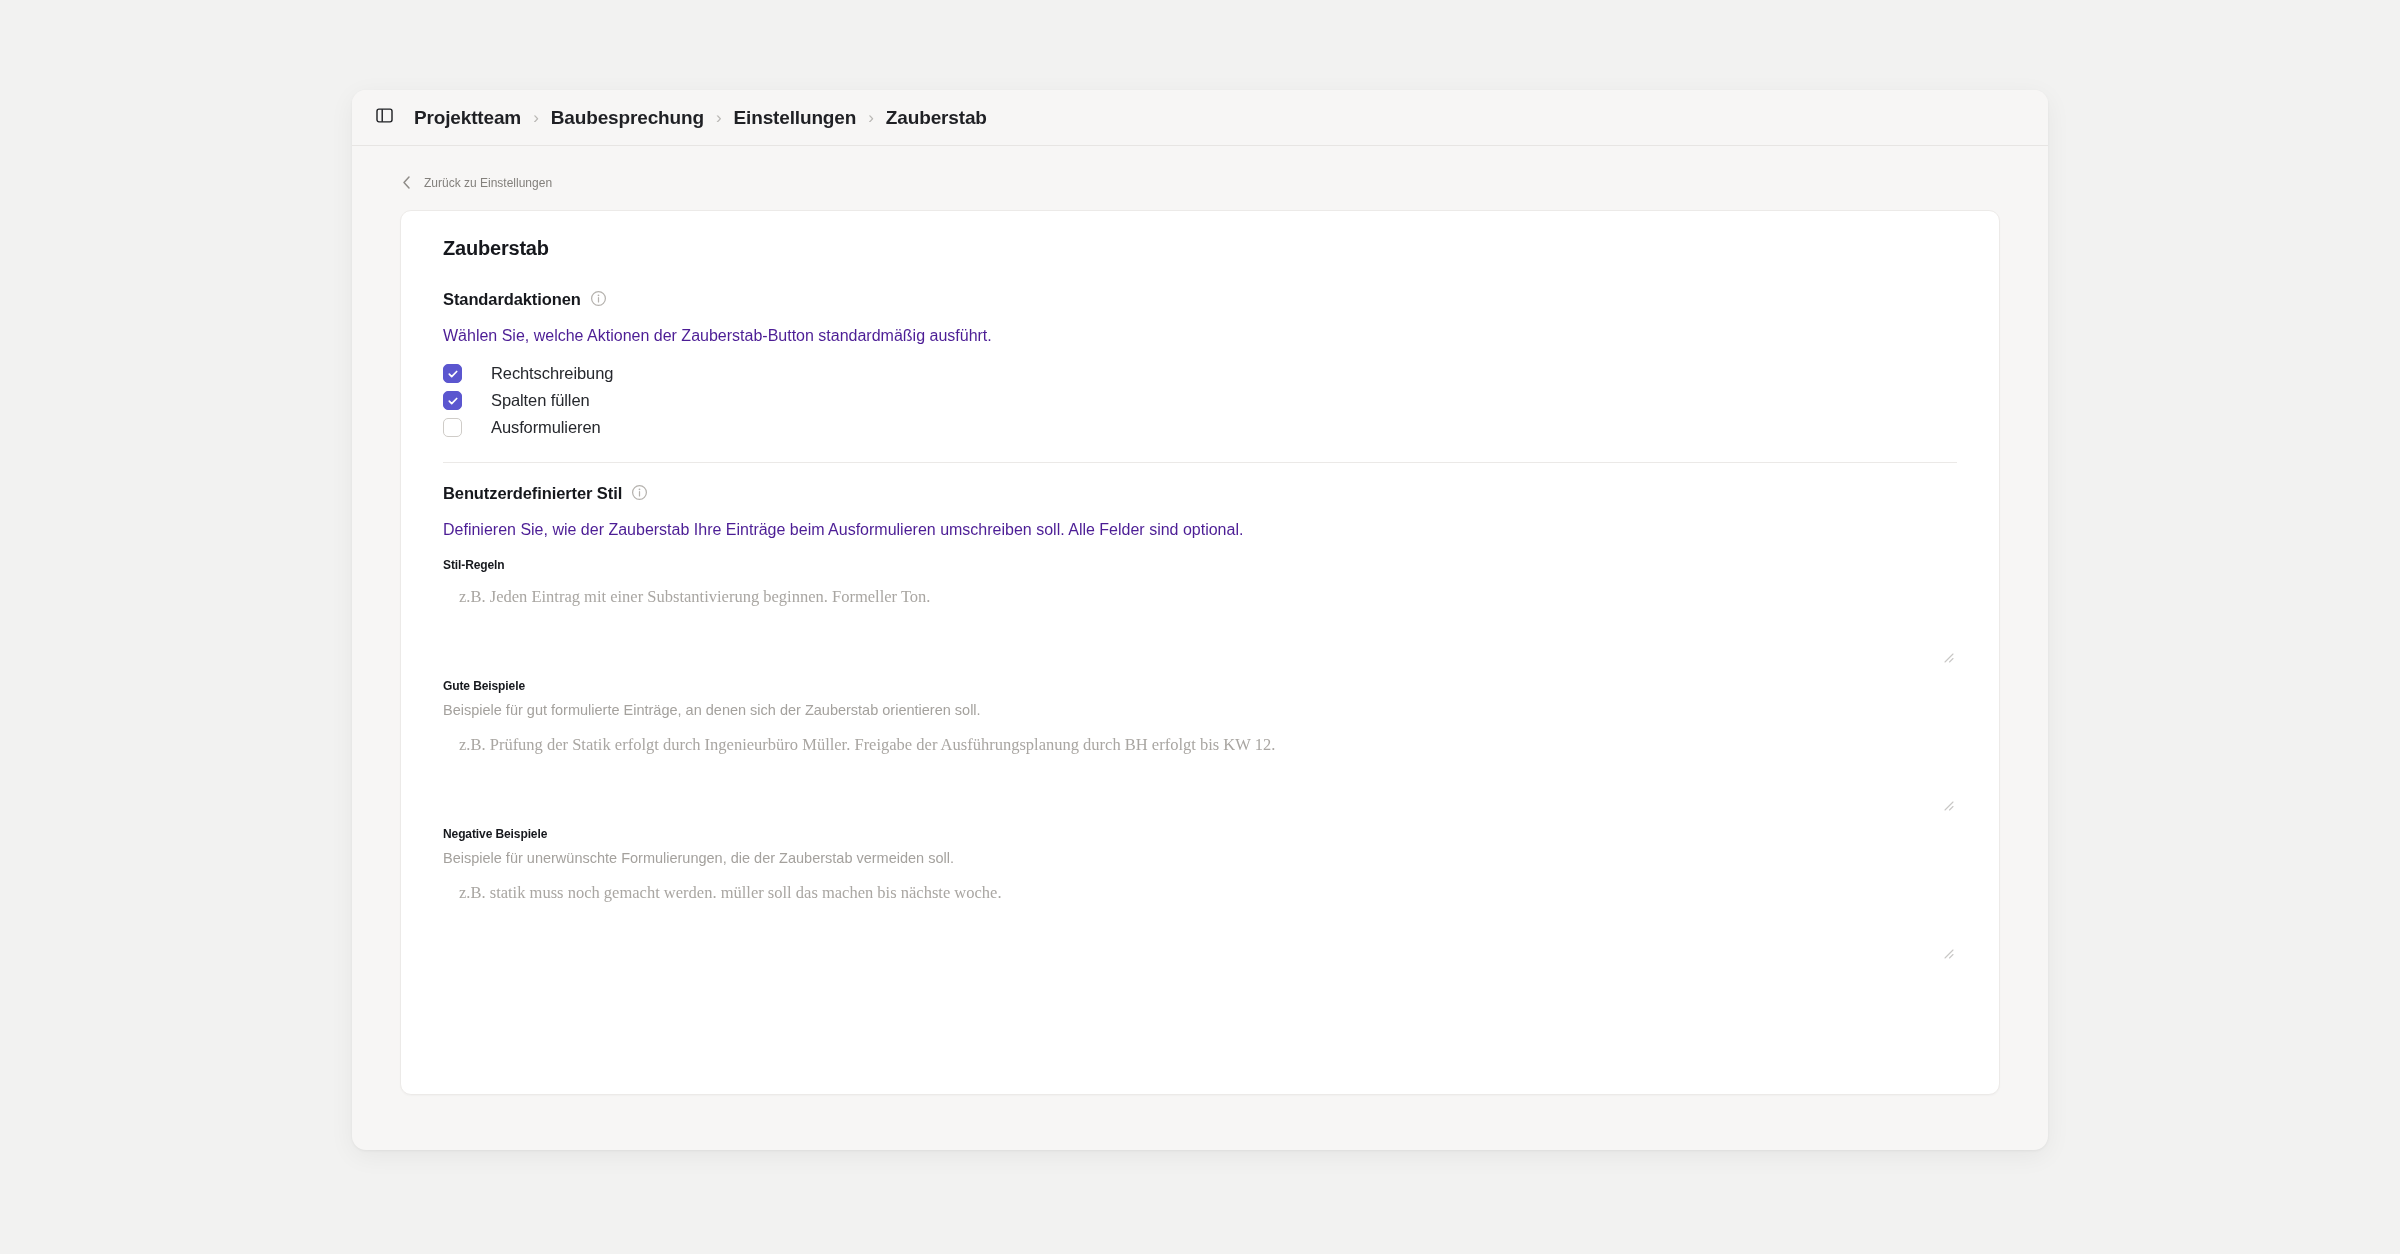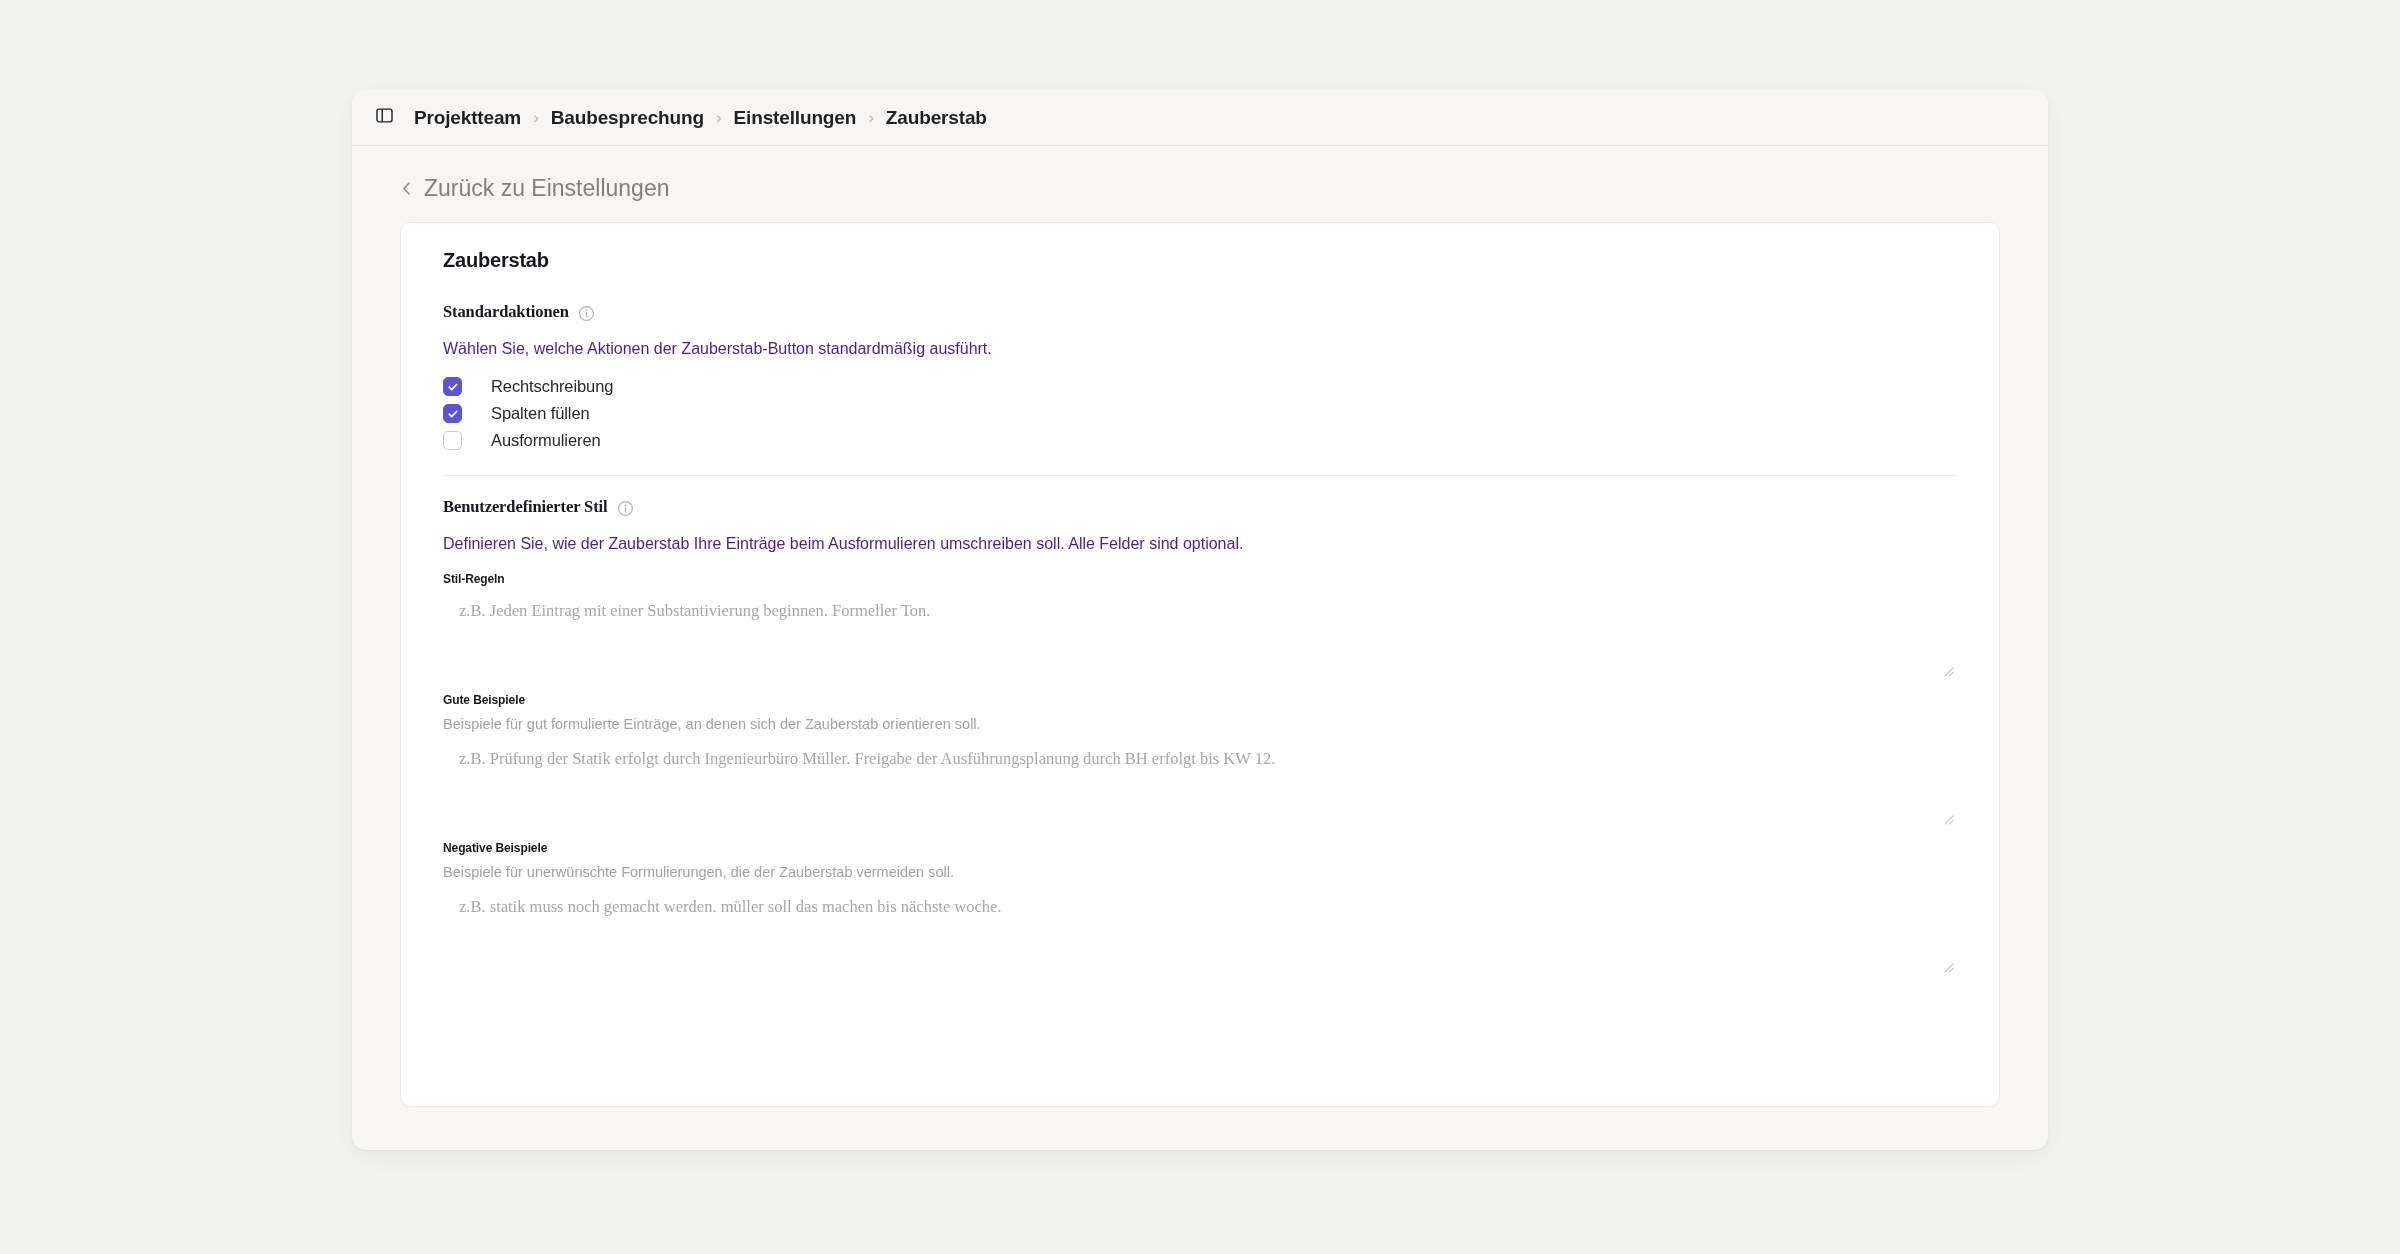--- a/index.html
+++ b/index.html
@@ -82,21 +82,21 @@
   .window-body {
     flex: 1;
     padding: 25px 48px 0 48px;
     overflow: hidden;
   }
 
   .back-link {
     display: inline-flex;
     align-items: center;
     gap: 11px;
-    font-size: 23px;
+    font-size: 12px;
     color: #83807c;
     cursor: pointer;
     padding: 4px 6px 4px 0;
     margin-left: 0;
   }
   .back-chev {
     display: inline-flex;
     align-items: center;
     justify-content: center;
     width: 13px;
@@ -117,24 +117,23 @@
     font-size: 20px;
     font-weight: 700;
     color: #16181d;
     letter-spacing: -0.2px;
     margin-bottom: 30px;
   }
 
   
   .section-head {
     display: flex;
-    align-items: flex-end;
+    align-items: flex-start;
     gap: 9px;
     margin-bottom: 15px;
-    font-family: Liberation Serif, serif;
   }
   .section-head .label {
     font-size: 16.5px;
     font-weight: 700;
     color: #16181d;
     letter-spacing: -0.1px;
   }
   .info-icon {
     width: 17px;
     height: 17px;

